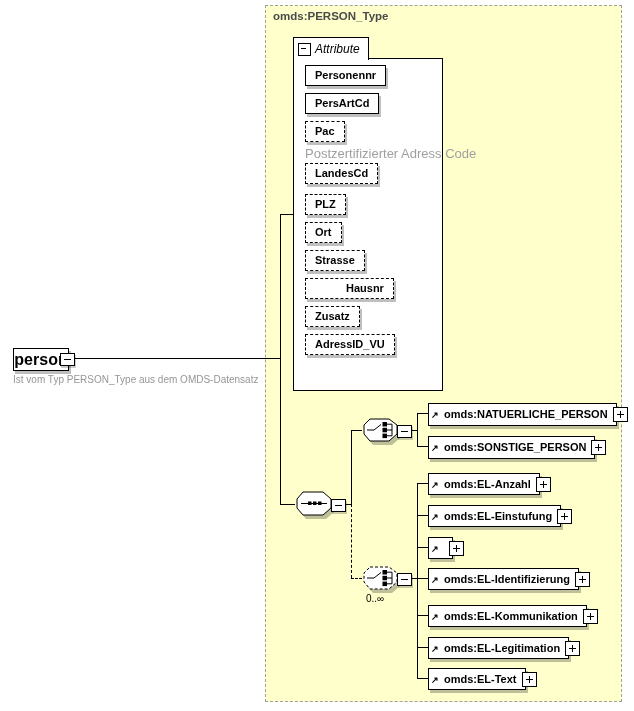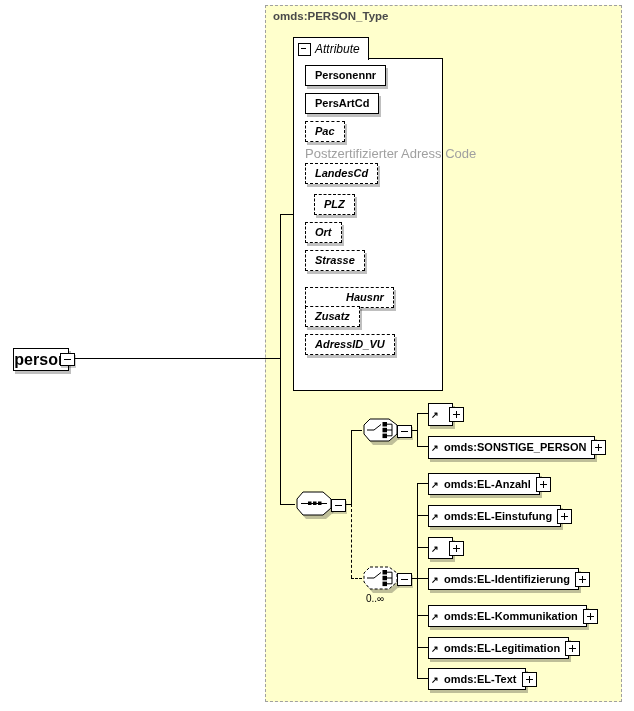--- a/index.html
+++ b/index.html
@@ -68,21 +68,21 @@
   }
   .attr-tab .tabminus::before{
     content:"";position:absolute;left:2px;top:4px;width:5px;height:1px;background:#000;
   }
   .attr-tab .tablabel{position:absolute;left:21px;top:0;white-space:nowrap;}
   .attr-box{
     position:absolute;left:305px;height:19px;background:#fff;z-index:3;
     border:1px solid #000;box-shadow:2px 3px 0 rgba(0,0,0,0.25);
     font-size:11px;font-weight:bold;line-height:19px;padding:0 9px;white-space:nowrap;
   }
-  .attr-box.opt{border-style:dashed;font-style:italic;}
+  .attr-box.opt{border-style:dashed;}
   .attr-ann{
     position:absolute;left:305px;top:146px;z-index:3;
     font-size:13px;color:#a0a0a0;white-space:nowrap;
   }
 
   
   .conn{position:absolute;}
   .occ-label{
     position:absolute;left:366px;top:593px;font-size:10px;color:#000;white-space:nowrap;
   }
@@ -128,36 +128,37 @@
   <div class="lh" style="left:417px;top:547px;width:11px;"></div>
   <div class="lh" style="left:417px;top:578px;width:11px;"></div>
   <div class="lh" style="left:417px;top:615px;width:11px;"></div>
   <div class="lh" style="left:417px;top:647px;width:11px;"></div>
   <div class="lh" style="left:417px;top:678px;width:11px;"></div>
 
   <div class="root-box">
     <span>person</span>
     <span class="hminus" style="right:-7px;top:4px;"></span>
   </div>
+  <div class="root-ann">Ist vom Typ PERSON_Type aus dem OMDS-Datensatz</div>
 
   <div class="attr-body"></div>
   <div class="attr-tab">
     <span class="tabminus"></span>
     <span class="tablabel">Attribute</span>
   </div>
 
   <div class="attr-box" style="top:65px;"><span>Personennr</span></div>
   <div class="attr-box" style="top:93px;"><span>PersArtCd</span></div>
   <div class="attr-box opt" style="top:121px;"><span>Pac</span></div>
   <div class="attr-ann">Postzertifizierter Adress Code</div>
   <div class="attr-box opt" style="top:163px;text-align:right;"><span>LandesCd</span></div>
-  <div class="attr-box opt" style="top:194px;margin-left:9px;"><span>PLZ</span></div>
+  <div class="attr-box opt" style="top:194px;"><span>PLZ</span></div>
   <div class="attr-box opt" style="top:222px;"><span>Ort</span></div>
   <div class="attr-box opt" style="top:250px;"><span>Strasse</span></div>
-  <div class="attr-box opt" style="top:287px;padding-left:40px;"><span>Hausnr</span></div>
+  <div class="attr-box opt" style="top:278px;padding-left:40px;"><span>Hausnr</span></div>
   <div class="attr-box opt" style="top:306px;"><span>Zusatz</span></div>
   <div class="attr-box opt" style="top:334px;"><span>AdressID_VU</span></div>
 
   <svg class="conn" style="left:295px;top:490px;" width="42" height="30">
     <polygon points="9,4 29,4 37,11 37,20 29,27 9,27 3,20 3,11" transform="translate(2,2)" fill="rgba(0,0,0,0.25)" stroke="none"></polygon>
     <polygon points="8,2 28,2 36,9 36,18 28,25 8,25 2,18 2,9" fill="#fff" stroke="#000"></polygon>
     <line x1="6" y1="13.5" x2="32" y2="13.5" stroke="#000"></line>
     <rect x="13" y="11.5" width="3.5" height="3.5" fill="#000"></rect>
     <rect x="18" y="11.5" width="3.5" height="3.5" fill="#000"></rect>
     <rect x="23" y="11.5" width="3.5" height="3.5" fill="#000"></rect>
@@ -190,20 +191,21 @@
     <line x1="25" y1="7.2" x2="30" y2="7.2" stroke="#000"></line>
     <line x1="25" y1="13" x2="30" y2="13" stroke="#000"></line>
     <line x1="25" y1="18.8" x2="30" y2="18.8" stroke="#000"></line>
     <line x1="30" y1="7.2" x2="30" y2="18.8" stroke="#000"></line>
   </svg>
   <span class="hminus" style="left:397px;top:573px;"></span>
   <div class="occ-label">0..∞</div>
 
   <div class="el-box tall" style="top:403px;">
     <span class="ref-arrow">↗</span>
+    <span>omds:NATUERLICHE_PERSON</span>
     <span class="hplus"></span>
   </div>
   <div class="el-box tall" style="top:436px;">
     <span class="ref-arrow">↗</span>
     <span>omds:SONSTIGE_PERSON</span>
     <span class="hplus"></span>
   </div>
 
   <div class="el-box" style="top:473px;">
     <span class="ref-arrow">↗</span>

